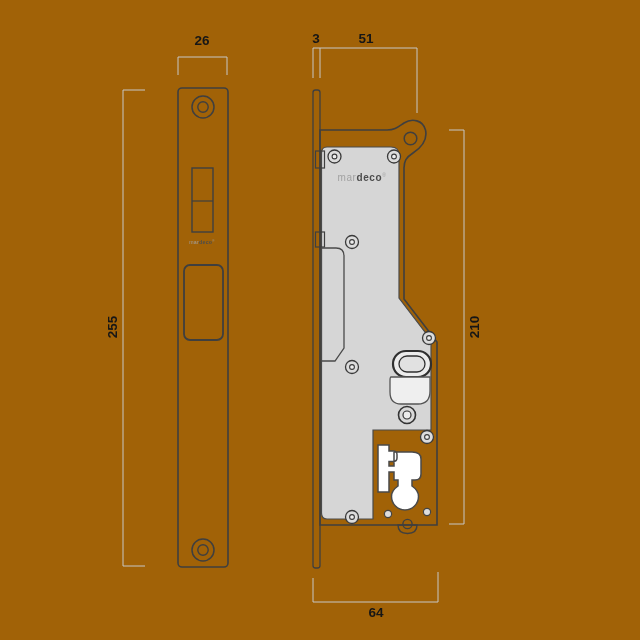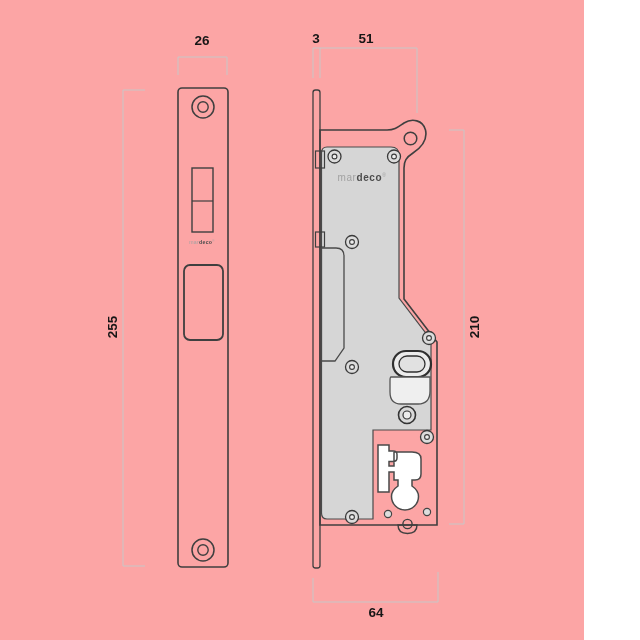--- a/index.html
+++ b/index.html
@@ -1,16 +1,16 @@
 <!DOCTYPE html>
 <html><head>
 <meta charset="utf-8">
 <style>
   html,body{margin:0;padding:0;background:#ffffff;}
-  .stage{position:relative;width:584px;height:640px;background:#fca5a5;overflow:hidden;}
+  .stage{position:relative;width:640px;height:640px;background:#a16207;overflow:hidden;}
   svg{position:absolute;left:0;top:0;}
   svg text{font-family:"Liberation Sans", sans-serif;}
   .dim-text{font-size:13.5px;font-weight:700;fill:#161616;}
   .dim-line{stroke:#c7c7c7;stroke-width:1;fill:none;}
   .outline{stroke:#3f3f3f;fill:none;}
   .logo-mar{fill:#a2a2a2;}
   .logo-deco{fill:#4d4d4d;font-weight:700;}
 </style>
 </head>
 <body>

